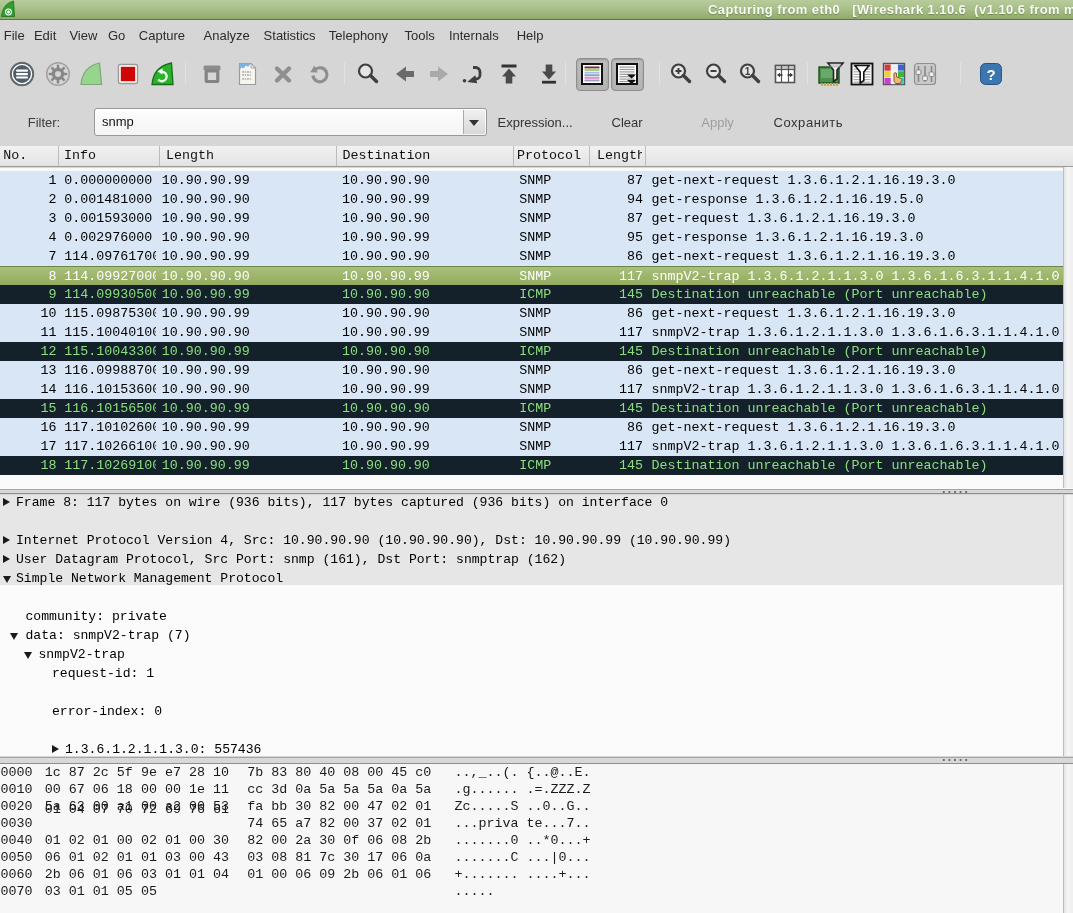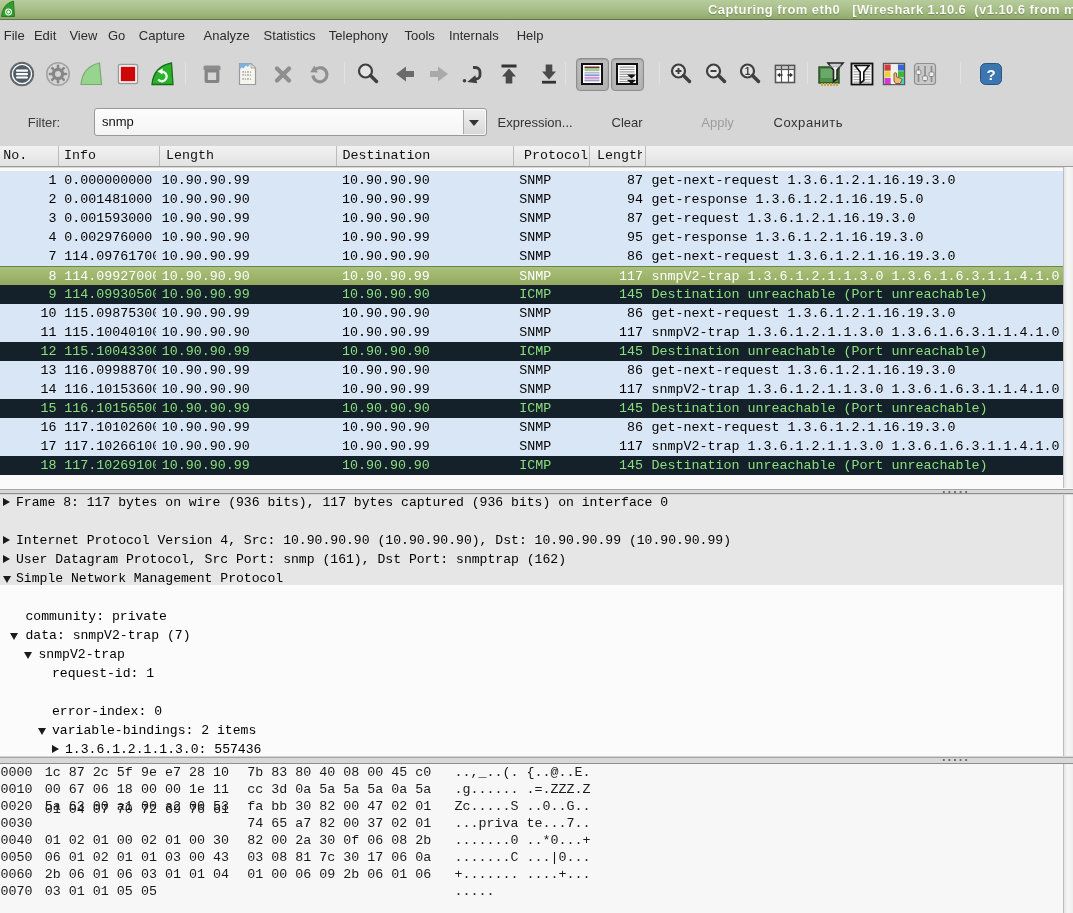--- a/index.html
+++ b/index.html
@@ -260,21 +260,21 @@
 <div class="hc" style="left:58.7px;width:101.10000000000001px">
       <span style="position:absolute;top:0;left:5.299999999999997px;">Info</span>
     </div>
 <div class="hc" style="left:159.8px;width:176.8px">
       <span style="position:absolute;top:0;left:6.199999999999989px;">Length</span>
     </div>
 <div class="hc" style="left:336.6px;width:177.39999999999998px">
       <span style="position:absolute;top:0;left:5.7999999999999545px;">Destination</span>
     </div>
 <div class="hc" style="left:514px;width:76.29999999999995px">
-      <span style="position:absolute;top:0;left:10px;">Protocol</span>
+      <span style="position:absolute;top:0;left:3px;">Protocol</span>
     </div>
 <div class="hc" style="left:590.3px;width:55.5px">
       <span style="position:absolute;top:0;left:6.600000000000023px;width:45.2px;overflow:hidden;">Length</span>
     </div>
 </div>
 <div class="a" id="plist">
 <div class="row snmp" style="top:2.60px">
 <span class="c cr" style="left:0;width:56.5px">1</span>
 <span class="c" style="left:64.3px;width:91.5px">0.000000000</span>
 <span class="c" style="left:161.8px;width:174px">10.90.90.99</span>
@@ -449,24 +449,20 @@
 </div>
 <div class="dl" style="top:150.80px">
 <i class="tri-d" style="left:24px"></i>
 <span style="position:absolute;top:0;left:38.5px">snmpV2-trap</span>
 </div>
 <div class="dl" style="top:169.80px">
 <span style="position:absolute;top:0;left:52px">request-id: 1</span>
 </div>
 <div class="dl" style="top:207.80px">
 <span style="position:absolute;top:0;left:52px">error-index: 0</span>
-</div>
-<div class="dl" style="top:226.80px">
-<i class="tri-d" style="left:38px"></i>
-<span style="position:absolute;top:0;left:52px">variable-bindings: 2 items</span>
 </div>
 <div class="dl" style="top:245.80px">
 <i class="tri-r" style="left:52px"></i>
 <span style="position:absolute;top:0;left:65px">1.3.6.1.2.1.1.3.0: 557436</span>
 </div>
 </div>
 <div class="a sep" style="top:756.5px;height:7.9px">
     <div class="grip"></div>
   </div>
 <div class="a" id="hexp">

